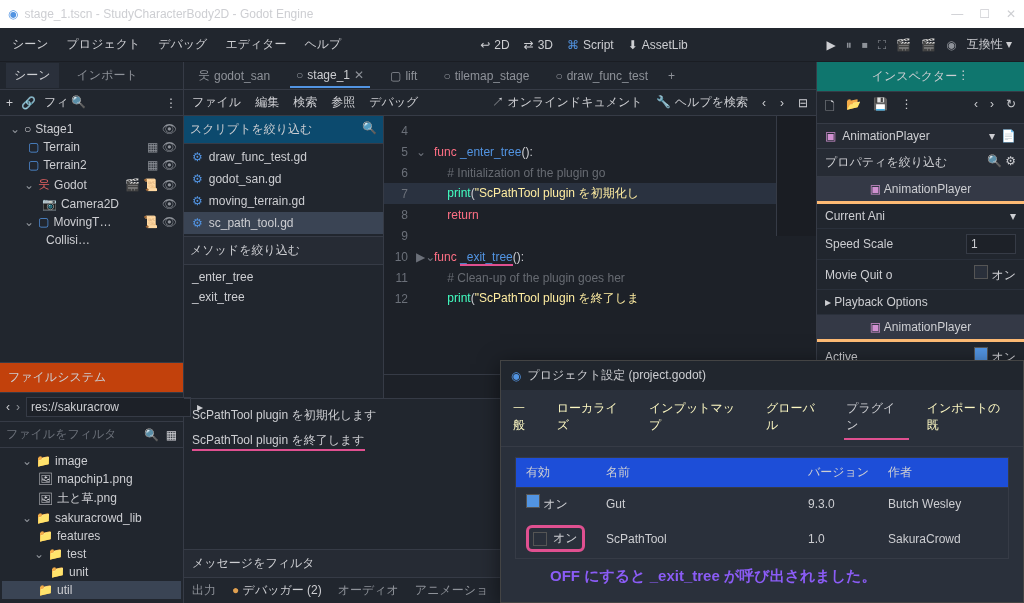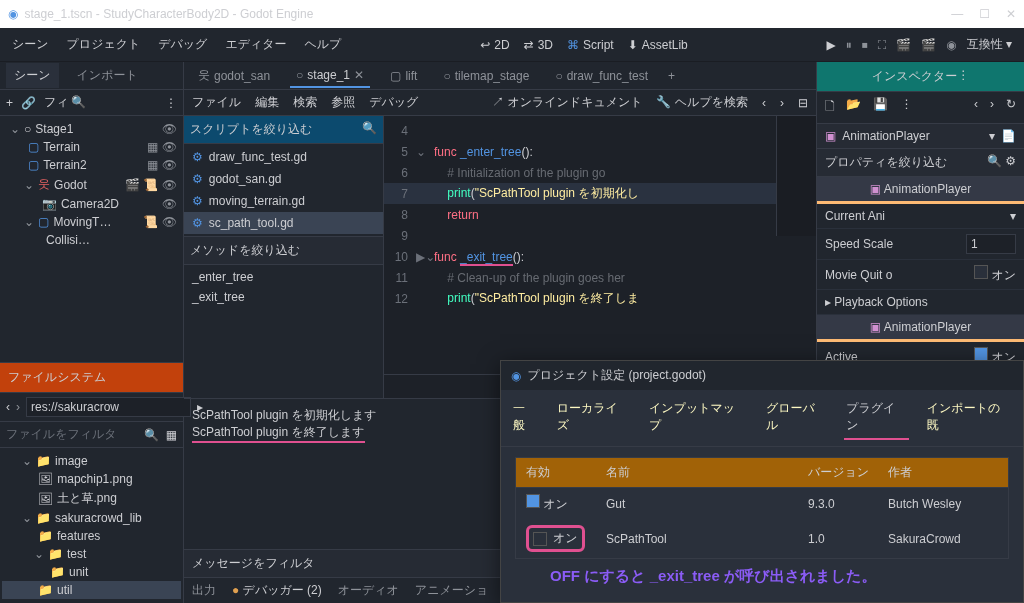--- a/index.html
+++ b/index.html
@@ -70,21 +70,21 @@
 .chk{width:14px;height:14px;background:#2a303b;border:1px solid #555;display:inline-block}
 .chk.on{background:#5294e2}
 .dialog{position:absolute;left:500px;top:360px;width:524px;height:243px;background:#2a303b;border:1px solid #444;box-shadow:0 4px 20px rgba(0,0,0,.5)}
 .dlg-title{padding:6px 10px;background:#21262e;display:flex;align-items:center;gap:6px}
 .dlg-tabs{display:flex;padding:6px 10px;gap:16px;border-bottom:1px solid #363b46}
 .dlg-tabs .t{color:#fef9c3;padding:4px 2px}
 .dlg-tabs .t.active{color:#cdced2;border-bottom:2px solid #e05090}
 .dlg-body{padding:10px 14px}
 .dlg-inst{margin-bottom:8px}
 .plugin-table{width:100%;border:1px solid #363b46}
-.plugin-table .hdr{display:flex;padding:6px 10px;background:#a16207;border-bottom:1px solid #363b46}
+.plugin-table .hdr{display:flex;padding:6px 10px;background:#1d4ed8;border-bottom:1px solid #363b46}
 .plugin-table .row{display:flex;padding:6px 10px;align-items:center}
 .plugin-table .row.disabled{color:#6b7079}
 .c1{width:80px}.c2{flex:1}.c3{width:80px}.c4{width:110px}
 .toggle-off{border:3px solid #e05090;border-radius:6px;padding:2px 4px;display:inline-flex;align-items:center;gap:6px}
 .annotation{position:absolute;left:550px;top:567px;color:#8b5cf6;font-size:15px;font-weight:bold}
 .ul-magenta{border-bottom:2px solid #e05090}
 .folder-ic{color:#5294e2}
 input[type=text]{background:#1d2128;border:1px solid #363b46;color:#cdced2;padding:2px 4px;outline:none}
 </style>
 </head>
@@ -345,21 +345,21 @@
             </div>
           </div>
       <div class="code-status">
         <span>100 %</span>
         <span>7 : 20</span>
         <span>タブ</span>
       </div>
     </div>
   </div>
   <div class="output-panel">
-    <div class="output-text" id="output-text"><div style="display: inline-block;">ScPathTool plugin を初期化します</div><br><div class="ul-magenta" style="display: inline-block;">ScPathTool plugin を終了します</div><br></div>
+    <div class="output-text" id="output-text"><div style="display: inline-block;">ScPathTool plugin を初期化します</div><br><div class="ul-magenta" style="display: inline-block; margin-top: 8px;">ScPathTool plugin を終了します</div><br></div>
     <div class="out-filter">メッセージをフィルタ</div>
     <div class="bottom-tabs">
       <span class="bt">出力</span>
       <span class="bt active">● <span>デバッガー (2)</span></span>
       <span class="bt">オーディオ</span>
       <span class="bt">アニメーショ</span>
     </div>
   </div>
 </div>
 

